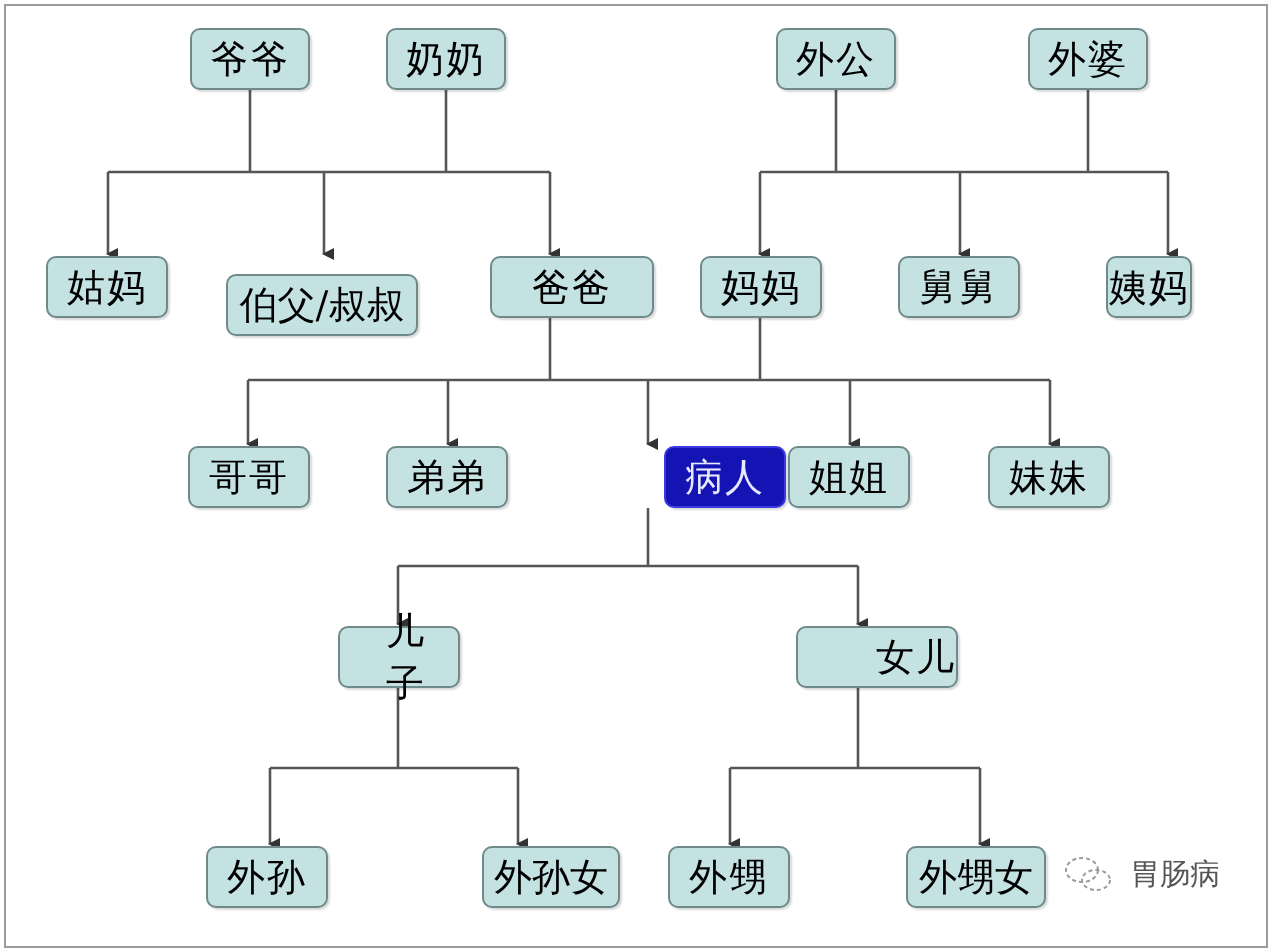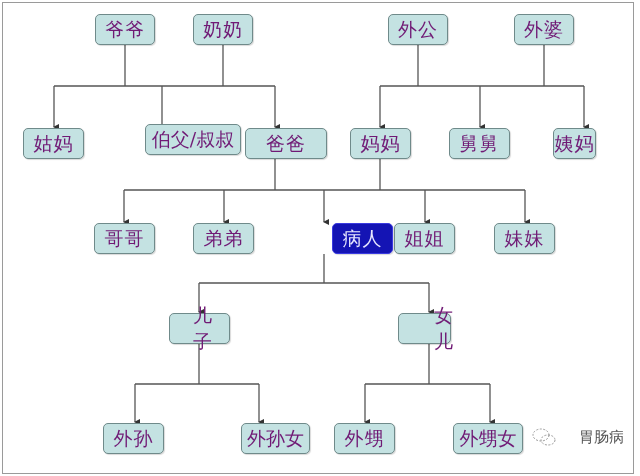--- a/index.html
+++ b/index.html
@@ -4,25 +4,25 @@
 <style>
   html, body { margin: 0; padding: 0; background: #ffffff; }
   body { width: 640px; height: 476px; position: relative; overflow: hidden;
          font-family: "DejaVu Serif", "Liberation Serif", serif; }
   .frame { position: absolute; left: 2px; top: 2px; width: 632px; height: 472px;
            border: 1px solid #9a9a9a; box-sizing: border-box; }
   svg.lines { position: absolute; left: 0; top: 0; }
   .node { position: absolute; box-sizing: border-box; height: 31px;
           background: #c4e2e2; border: 1.5px solid #6f8a8a; border-radius: 5px;
           display: flex; align-items: center; justify-content: center;
-          font-size: 19px; color: #701a75; letter-spacing: 1px;
+          font-size: 19px; color: #000000; letter-spacing: 1px;
           box-shadow: 1px 1px 1px rgba(0,0,0,0.15); }
   .node.patient { background: #1414b4; border-color: #3a3ae0; color: #e8e8ff; margin-left: 38px; }
   .watermark { position: absolute; left: 531px; top: 427px; display: flex; align-items: center;
-               gap: 22px; color: #555; font-size: 15px; font-family: "DejaVu Sans", sans-serif; }
+               gap: 8px; color: #555; font-size: 15px; font-family: "DejaVu Sans", sans-serif; }
   .wm-icon { width: 26px; height: 20px; }
 </style>
 </head>
 <body>
 
 <div class="frame"></div>
 
 <svg class="lines" width="640" height="476">
   <defs>
     <marker id="arr" markerWidth="6" markerHeight="6" refX="3" refY="5" orient="auto" markerUnits="userSpaceOnUse">
@@ -70,34 +70,34 @@
     <line x1="490" y1="384" x2="490" y2="422" marker-end="url(#arr)"></line>
   </g>
 </svg>
 
 <div class="node" style="left:95px;top:14px;width:60px;">爷爷</div>
 <div class="node" style="left:193px;top:14px;width:60px;">奶奶</div>
 <div class="node" style="left:388px;top:14px;width:60px;">外公</div>
 <div class="node" style="left:514px;top:14px;width:60px;">外婆</div>
 
 <div class="node" style="left:23px;top:128px;width:61px;">姑妈</div>
-<div class="node" style="left:113px;top:124px;width:96px;letter-spacing:0;margin-left:32px;">伯父/叔叔</div>
+<div class="node" style="left:113px;top:137px;width:96px;letter-spacing:0;">伯父/叔叔</div>
 <div class="node" style="left:245px;top:128px;width:82px;">爸爸</div>
 <div class="node" style="left:350px;top:128px;width:61px;">妈妈</div>
 <div class="node" style="left:449px;top:128px;width:61px;">舅舅</div>
 <div class="node" style="left:553px;top:128px;width:43px;">姨妈</div>
 
 <div class="node" style="left:94px;top:223px;width:61px;">哥哥</div>
 <div class="node" style="left:193px;top:223px;width:61px;">弟弟</div>
 <div class="node patient" style="left:294px;top:223px;width:61px;">病人</div>
 <div class="node" style="left:394px;top:223px;width:61px;">姐姐</div>
 <div class="node" style="left:494px;top:223px;width:61px;">妹妹</div>
 
 <div class="node" style="left:169px;top:313px;width:61px;padding-left:23px;">儿子</div>
-<div class="node" style="left:398px;top:313px;width:53px;padding-left:39px;">女儿</div>
+<div class="node" style="left:398px;top:313px;width:81px;padding-left:39px;">女儿</div>
 
 <div class="node" style="left:103px;top:423px;width:61px;">外孙</div>
 <div class="node" style="left:223px;top:423px;width:69px;letter-spacing:0;margin-left:18px;">外孙女</div>
 <div class="node" style="left:334px;top:423px;width:61px;">外甥</div>
 <div class="node" style="left:453px;top:423px;width:70px;letter-spacing:0;">外甥女</div>
 
 <div class="watermark">
   <svg class="wm-icon" viewBox="0 0 26 20">
     <g fill="none" stroke="#9a9a9a" stroke-width="1" stroke-dasharray="2,1.5">
       <ellipse cx="10" cy="8" rx="8" ry="6"></ellipse>

